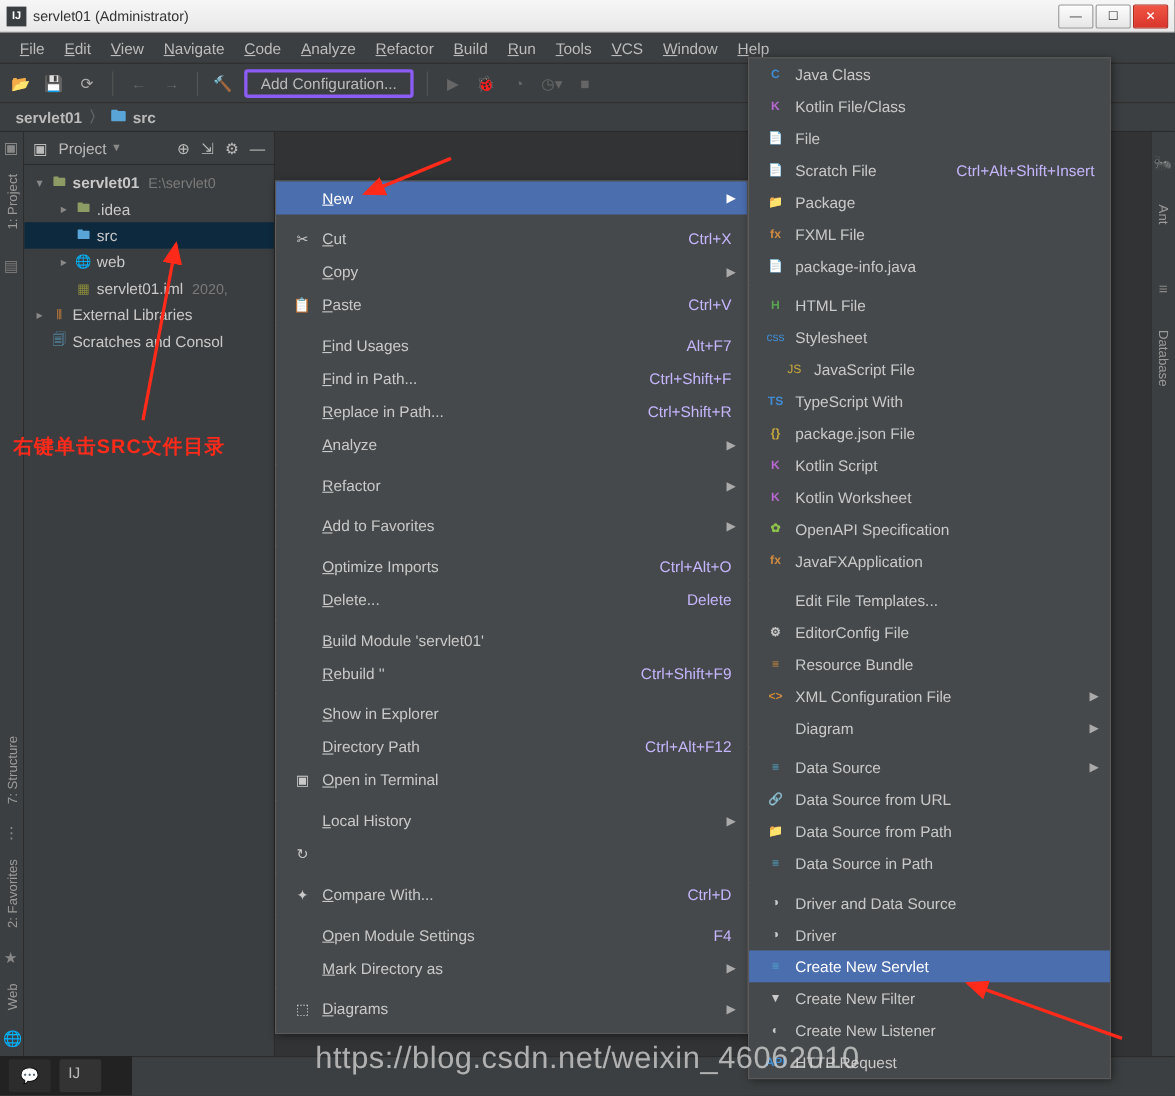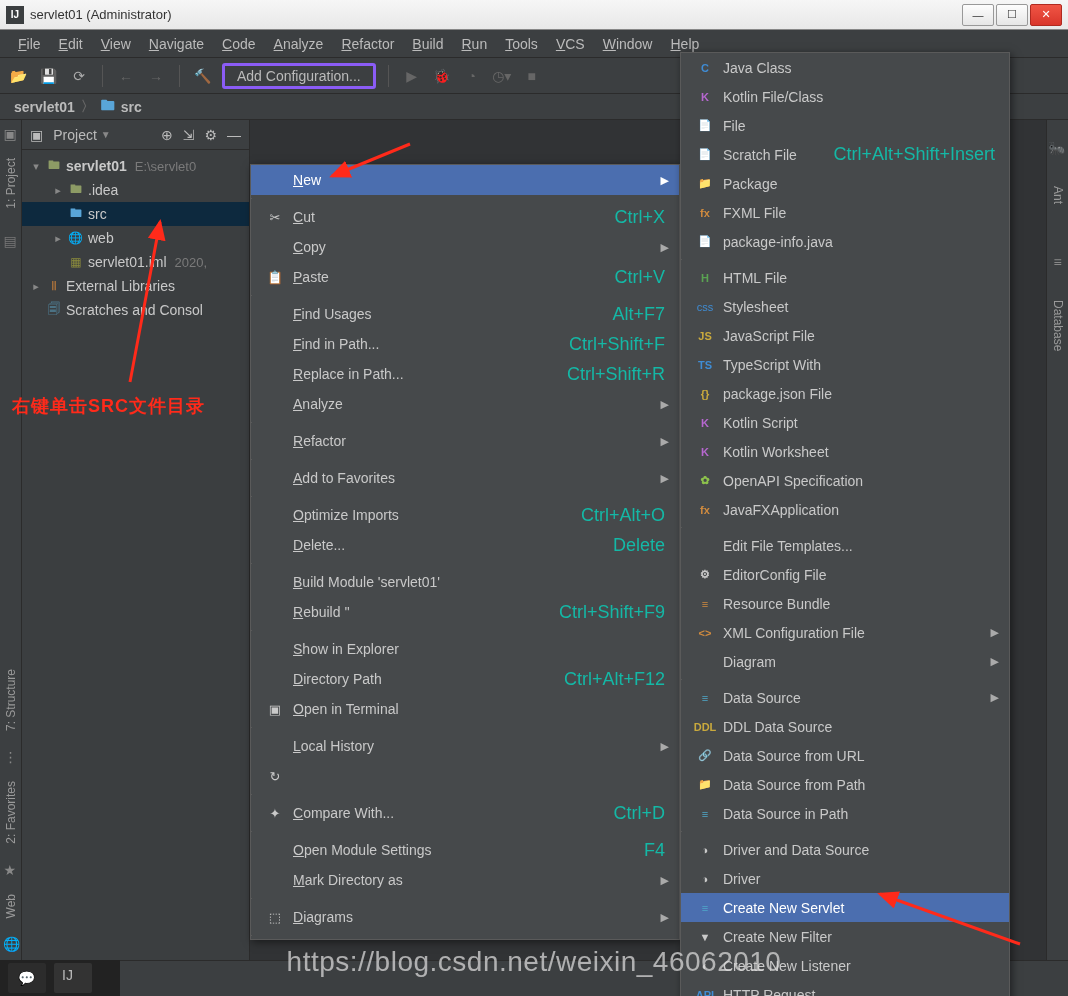--- a/index.html
+++ b/index.html
@@ -38,21 +38,21 @@
 .editor{flex:1;background:#313335;position:relative}
 .rightgutter{width:22px;background:#3c3f41;border-left:1px solid #2b2b2b;display:flex;flex-direction:column;align-items:center;padding-top:20px;gap:30px}
 .rightgutter .vtext{writing-mode:vertical-rl;font-size:12px;color:#9a9a9a}
 .statusbar{height:36px;background:#3c3f41;border-top:1px solid #2b2b2b;display:flex;align-items:center}
 .ctxmenu{position:absolute;background:#46494b;border:1px solid #5a5a5a;box-shadow:2px 2px 8px rgba(0,0,0,.5);z-index:100}
 .ctxmenu .row{height:30px;display:flex;align-items:center;padding:0 14px;color:#c9c9c9;position:relative}
 .ctxmenu .row.sel{background:#4b6eaf;color:#fff}
 .ctxmenu .row.sep{height:1px;background:#5a5a5a;padding:0;margin:3px 0}
 .ctxmenu .row .ico{width:20px;display:inline-flex;align-items:center;justify-content:center;margin-right:8px;font-size:13px}
 .ctxmenu .row .txt{flex:1}
-.ctxmenu .row .sc{color:#14b8a6;font-size:18px;margin-left:20px}
+.ctxmenu .row .sc{color:#c4b5fd;font-size:14px;margin-left:20px}
 .ctxmenu .row .sub{position:absolute;right:10px;color:#aaa;font-size:11px}
 .ctxmenu .row.sel .sub{color:#fff}
 .annot{position:absolute;color:#ff2a1a;font-weight:600;z-index:300;pointer-events:none}
 .arrow-red{position:absolute;z-index:301;pointer-events:none}
 .watermark{position:absolute;left:50%;bottom:18px;transform:translateX(-50%);font-size:28px;color:#d8d8d8;opacity:.75;z-index:400;pointer-events:none;white-space:nowrap;font-weight:400;letter-spacing:.5px}
 .taskbar{position:absolute;left:0;bottom:0;height:36px;width:120px;background:#222;display:flex;align-items:center;gap:8px;padding:0 8px;z-index:50}
 .taskbar .app{width:38px;height:30px;background:#333;display:flex;align-items:center;justify-content:center;border-radius:2px}
 u{text-decoration:underline}
 </style>
 </head>
@@ -349,21 +349,21 @@
     <div class="row sep"></div>
     <div class="row" style="height: 29px;">
       <span class="ico" style="color: rgb(90, 163, 82); font-size: 11px; font-weight: bold;">H</span>
       <span class="txt">HTML File</span>
     </div>
     <div class="row" style="height: 29px;">
       <span class="ico" style="color: rgb(63, 140, 212); font-size: 11px; font-weight: normal;">css</span>
       <span class="txt">Stylesheet</span>
     </div>
     <div class="row" style="height: 29px;">
-      <span class="ico" style="color: rgb(201, 169, 61); font-size: 11px; font-weight: bold;">JS</span>
+      <span class="ico" style="color: rgb(201, 169, 61); font-size: 11px; font-weight: normal; margin-left: 17px;">JS</span>
       <span class="txt">JavaScript File</span>
     </div>
     <div class="row" style="height: 29px;">
       <span class="ico" style="color: rgb(63, 140, 212); font-size: 11px; font-weight: bold;">TS</span>
       <span class="txt">TypeScript With</span>
     </div>
     <div class="row" style="height: 29px;">
       <span class="ico" style="color: rgb(201, 169, 61); font-size: 11px; font-weight: bold;">{}</span>
       <span class="txt">package.json File</span>
     </div>
@@ -404,24 +404,20 @@
     <div class="row" style="height: 29px;">
       <span class="ico" style="font-size: 11px; font-weight: bold;"></span>
       <span class="txt">Diagram</span>
       <span class="sub">▶</span>
     </div>
     <div class="row sep"></div>
     <div class="row" style="height: 29px;">
       <span class="ico" style="color: rgb(79, 168, 201); font-size: 11px; font-weight: bold;">≡</span>
       <span class="txt">Data Source</span>
       <span class="sub">▶</span>
-    </div>
-    <div class="row" style="height: 29px;">
-      <span class="ico" style="color: rgb(201, 169, 61); font-size: 11px; font-weight: bold;">DDL</span>
-      <span class="txt">DDL Data Source</span>
     </div>
     <div class="row" style="height: 29px;">
       <span class="ico" style="font-size: 11px; font-weight: bold;">🔗</span>
       <span class="txt">Data Source from URL</span>
     </div>
     <div class="row" style="height: 29px;">
       <span class="ico" style="font-size: 11px; font-weight: bold;">📁</span>
       <span class="txt">Data Source from Path</span>
     </div>
     <div class="row" style="height: 29px;">

